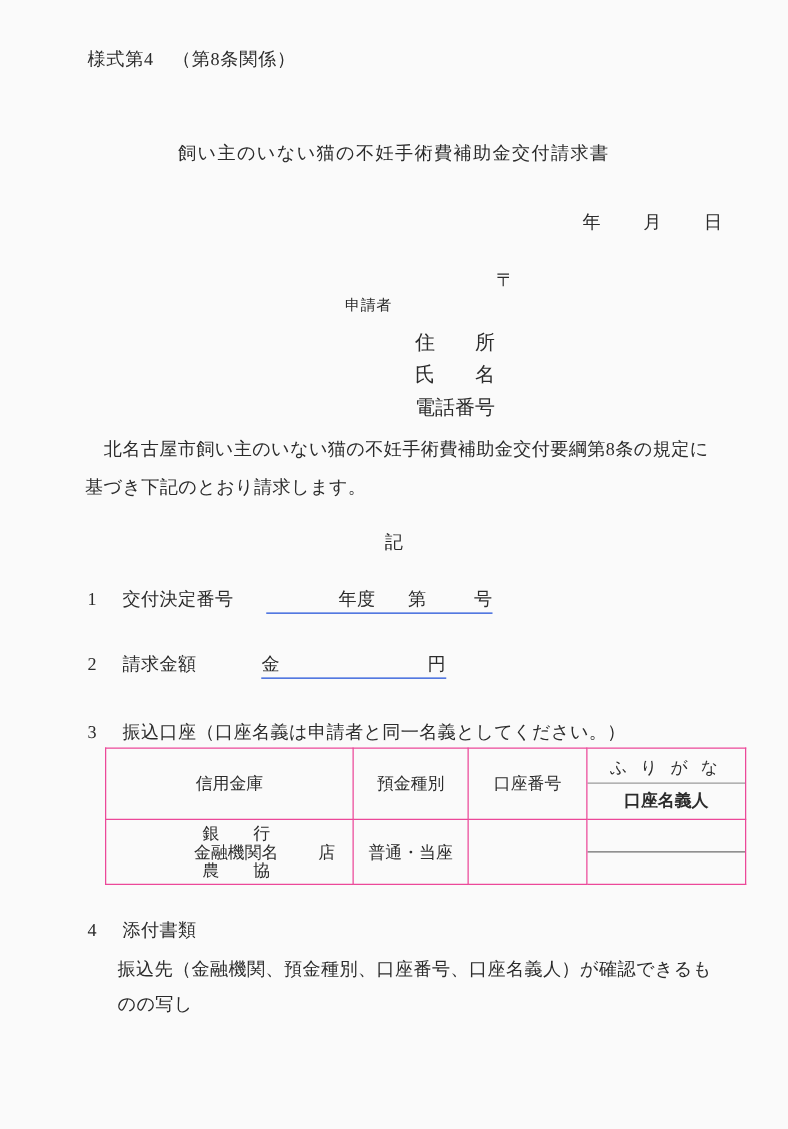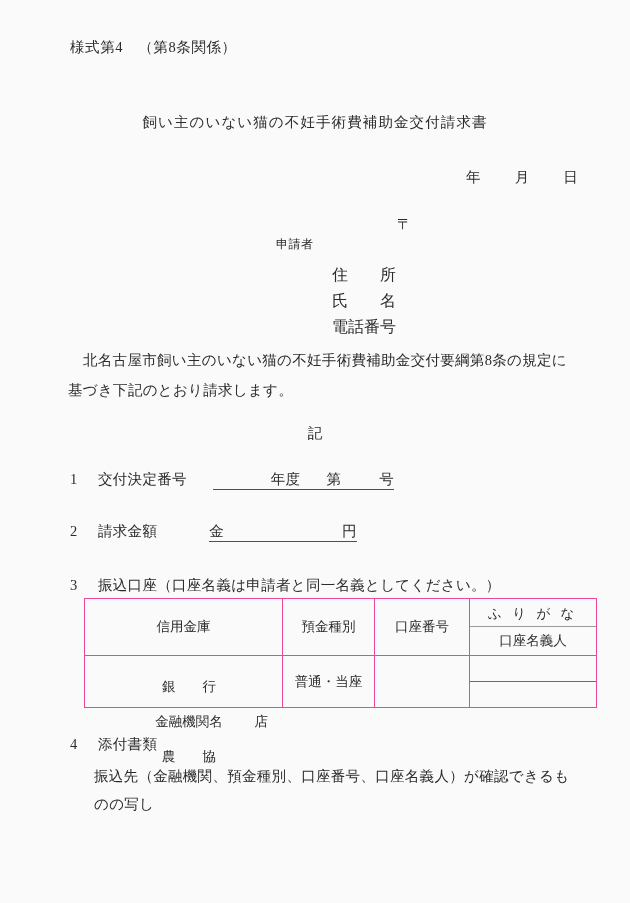--- a/index.html
+++ b/index.html
@@ -169,21 +169,21 @@
   .b-cell { height: 51px; }
 
   .name-stack { border: 0 !important; padding: 0 !important; }
   .name-stack .sub {
     height: 27px;
     line-height: 27px;
     text-align: center;
     box-sizing: border-box;
   }
   .name-stack .sub.top { border-bottom: 1px solid #9a9a9a; }
-  .name-stack .sub.bot-h { height: 28px; line-height: 28px; }
+  .name-stack .sub.bot-h { height: 28px; line-height: 28px; font-weight: bold; }
 
   .name-body .sub { height: 25px; line-height: 25px; box-sizing: border-box; }
   .name-body .sub.top { border-bottom: 1px solid #6d6d6d; }
 
   .wide-sp { letter-spacing: 3.5px; }
 
   .inst-cell-inner {
     position: relative;
     height: 51px;
     padding: 0;
@@ -193,21 +193,20 @@
     left: 0; top: 0;
     width: 100%;
     padding-top: 3px;
     box-sizing: border-box;
   }
   .inst-line {
     height: 15px;
     line-height: 15px;
     position: relative;
     font-size: 13.5px;
-    margin-top: 20px;
   }
   .inst-opt {
     position: absolute;
     left: 104px;
     transform: translateX(-50%);
     white-space: nowrap;
   }
   .inst-ten {
     position: absolute;
     right: 14px;

